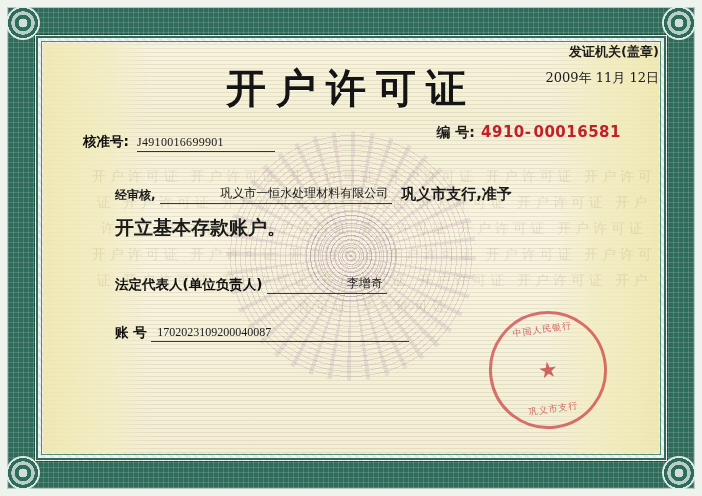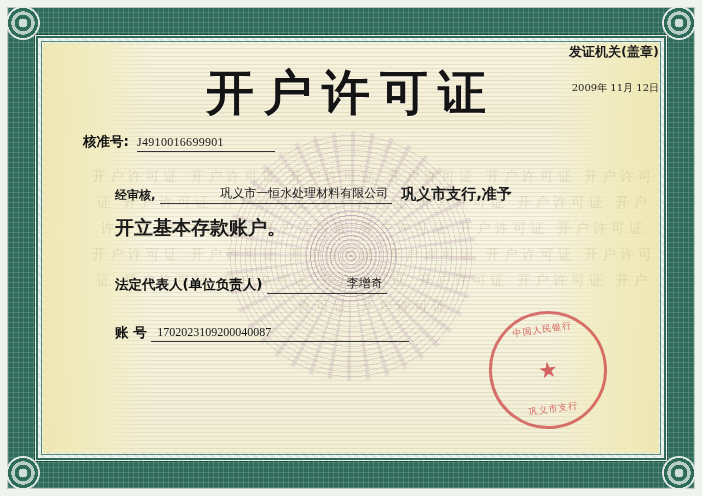--- a/index.html
+++ b/index.html
@@ -180,21 +180,21 @@
     inset: 0;
     color: #1b1b1b;
   }
 
   .title {
     position: absolute;
     left: 0; right: 0;
     top: 18px;
     text-align: center;
     font-family: "DejaVu Serif", "Liberation Serif", serif;
-    font-size: 48px;
+    font-size: 40px;
     font-weight: bold;
     letter-spacing: 10px;
     color: #141414;
     text-shadow: 0 1px 0 rgba(255,255,255,0.6);
   }
 
   .row {
     position: absolute;
     font-size: 13px;
     white-space: nowrap;
@@ -296,22 +296,22 @@
 
   
   .issuer {
     right: 58px;
     top: 302px;
     text-align: right;
     font-size: 13px;
   }
   .issuer .line1 { font-weight: bold; }
   .issuer .line2 {
-    margin-top: 20px;
-    font-size: 10px;
+    margin-top: 8px;
+    font-size: 13px;
   }
   .issuer .line2 .num { font-family: "DejaVu Serif", "Liberation Serif", serif; }
 
   
   .seal {
     position: absolute;
     right: 52px;
     top: 268px;
     width: 112px;
     height: 112px;
@@ -369,20 +369,24 @@
 
     <div class="content">
 
       <div class="title">开户许可证</div>
 
       <div class="row approval">
         <span class="label-bold">核准号:</span>
         <span class="val underline handwrite">J4910016699901</span>
       </div>
 
+      <div class="row serial">
+        <span class="serial-label">编 号:</span>
+        <span class="serial-num">4910-</span><span class="serial-num">00016581</span>
+      </div>
 
       <div class="row body1">
         <span class="lead">经审核,</span>
         <span class="fill company handwrite">巩义市一恒水处理材料有限公司</span>
         <span class="tail">巩义市支行,准予</span>
       </div>
 
       <div class="row body2">开立基本存款账户。</div>
 
       <div class="row legal">

